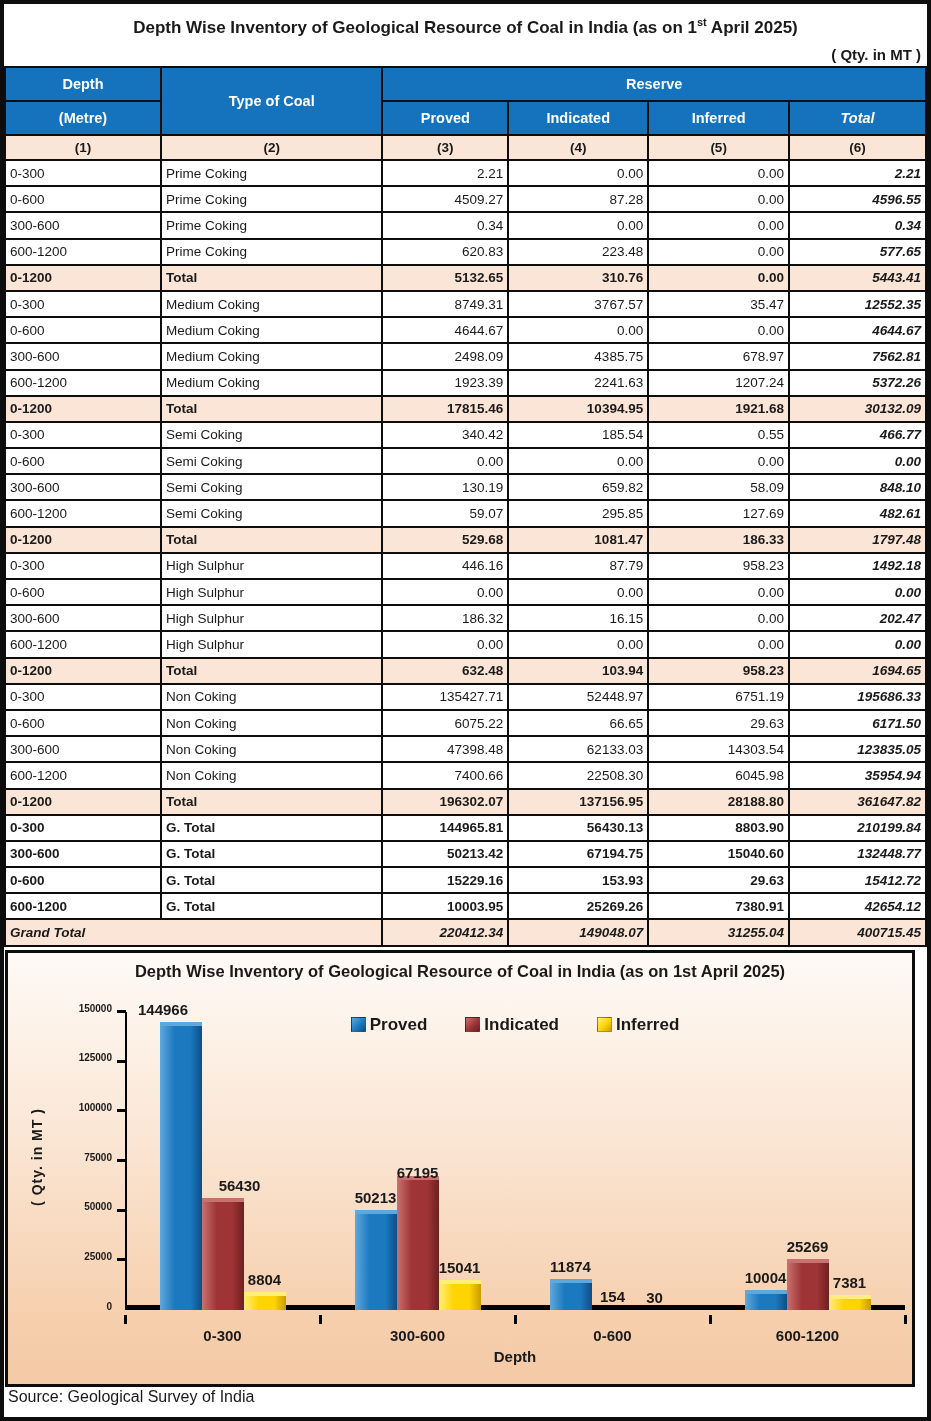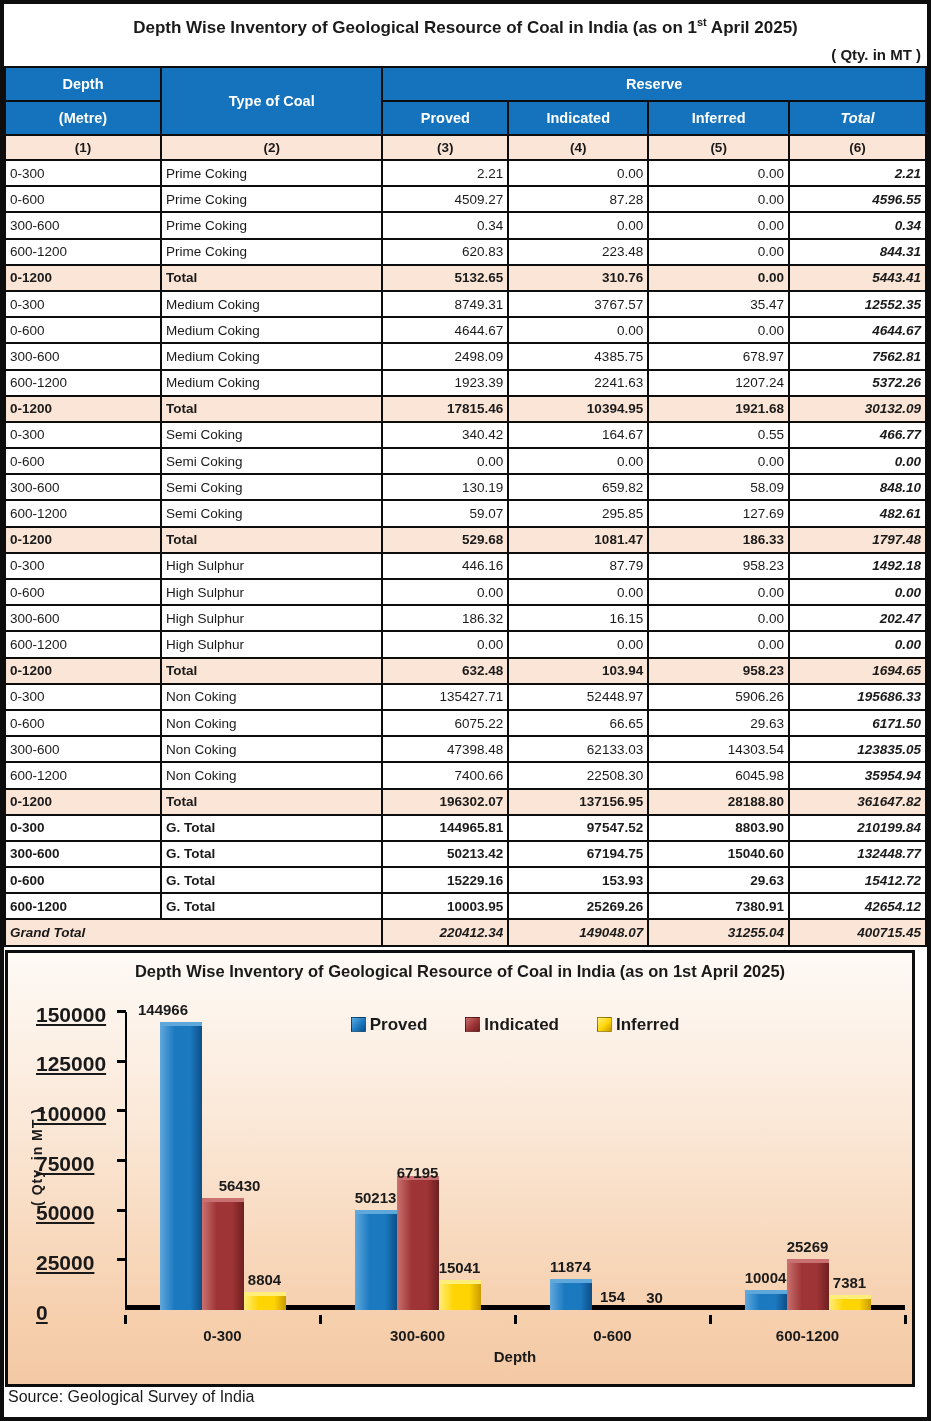--- a/index.html
+++ b/index.html
@@ -34,21 +34,21 @@
   #chart-box {
     position: relative;
     margin: 3px 12px 0 1px;
     height: 437px;
     border: 3px solid #0d0d0d;
     background: linear-gradient(180deg, #fefaf6 0%, #fbeadb 35%, #f6cfad 85%, #f4c9a5 100%);
   }
   .c-title { position:absolute; top: 9px; left: 0; width: 100%; text-align: center; font-size: 16.5px; font-weight: bold; }
   #plot { position:absolute; left: 117px; top: 59px; width: 780px; height: 298px;
           border-left: 2px solid #000; border-bottom: 5px solid #000; }
-  .ytick { position:absolute; left: 28px; width: 76px; font-size: 21px; font-weight: bold; text-decoration: underline; }
+  .ytick { position:absolute; left: 28px; width: 76px; text-align: right; font-size: 10px; font-weight: bold; }
   .ymark { position:absolute; left: 109px; width: 9px; height: 3px; background: #000; }
   .xmark { position:absolute; top: 362px; width: 3px; height: 9px; background: #000; }
   .xcat  { position:absolute; top: 374px; text-align: center; font-size: 15px; font-weight: bold; }
   .bar { position:absolute; }
   .bar-label { position:absolute; transform: translateX(-50%); font-size: 15px; font-weight: bold; white-space: nowrap; }
   #legend { position:absolute; left: 117px; top: 62px; width: 780px; display: flex; justify-content: center; gap: 38px; }
   .lg-item { display: flex; align-items: center; gap: 4px; }
   .lg-swatch { width: 15px; height: 15px; display: inline-block; border: 1px solid rgba(0,0,0,.35); }
   .lg-label { font-size: 17px; font-weight: bold; }
   .ylab { position:absolute; left: -36px; top: 196px; width: 130px; text-align: center;
@@ -119,21 +119,21 @@
         <td class="num">0.00</td>
         <td class="num">0.00</td>
         <td class="num tcol">0.34</td>
       </tr>
       <tr class="data">
         <td class="txt">600-1200</td>
         <td class="txt">Prime Coking</td>
         <td class="num">620.83</td>
         <td class="num">223.48</td>
         <td class="num">0.00</td>
-        <td class="num tcol">844.31</td>
+        <td class="num tcol">577.65</td>
       </tr>
       <tr class="total">
         <td class="txt">0-1200</td>
         <td class="txt">Total</td>
         <td class="num">5132.65</td>
         <td class="num">310.76</td>
         <td class="num">0.00</td>
         <td class="num tcol">5443.41</td>
       </tr>
       <tr class="data">
@@ -173,21 +173,21 @@
         <td class="txt">Total</td>
         <td class="num">17815.46</td>
         <td class="num">10394.95</td>
         <td class="num">1921.68</td>
         <td class="num tcol">30132.09</td>
       </tr>
       <tr class="data">
         <td class="txt">0-300</td>
         <td class="txt">Semi Coking</td>
         <td class="num">340.42</td>
-        <td class="num">164.67</td>
+        <td class="num">185.54</td>
         <td class="num">0.55</td>
         <td class="num tcol">466.77</td>
       </tr>
       <tr class="data">
         <td class="txt">0-600</td>
         <td class="txt">Semi Coking</td>
         <td class="num">0.00</td>
         <td class="num">0.00</td>
         <td class="num">0.00</td>
         <td class="num tcol">0.00</td>
@@ -254,21 +254,21 @@
         <td class="num">632.48</td>
         <td class="num">103.94</td>
         <td class="num">958.23</td>
         <td class="num tcol">1694.65</td>
       </tr>
       <tr class="data">
         <td class="txt">0-300</td>
         <td class="txt">Non Coking</td>
         <td class="num">135427.71</td>
         <td class="num">52448.97</td>
-        <td class="num">5906.26</td>
+        <td class="num">6751.19</td>
         <td class="num tcol">195686.33</td>
       </tr>
       <tr class="data">
         <td class="txt">0-600</td>
         <td class="txt">Non Coking</td>
         <td class="num">6075.22</td>
         <td class="num">66.65</td>
         <td class="num">29.63</td>
         <td class="num tcol">6171.50</td>
       </tr>
@@ -293,21 +293,21 @@
         <td class="txt">Total</td>
         <td class="num">196302.07</td>
         <td class="num">137156.95</td>
         <td class="num">28188.80</td>
         <td class="num tcol">361647.82</td>
       </tr>
       <tr class="gtotal">
         <td class="txt">0-300</td>
         <td class="txt">G. Total</td>
         <td class="num">144965.81</td>
-        <td class="num">97547.52</td>
+        <td class="num">56430.13</td>
         <td class="num">8803.90</td>
         <td class="num tcol">210199.84</td>
       </tr>
       <tr class="gtotal">
         <td class="txt">300-600</td>
         <td class="txt">G. Total</td>
         <td class="num">50213.42</td>
         <td class="num">67194.75</td>
         <td class="num">15040.60</td>
         <td class="num tcol">132448.77</td>

